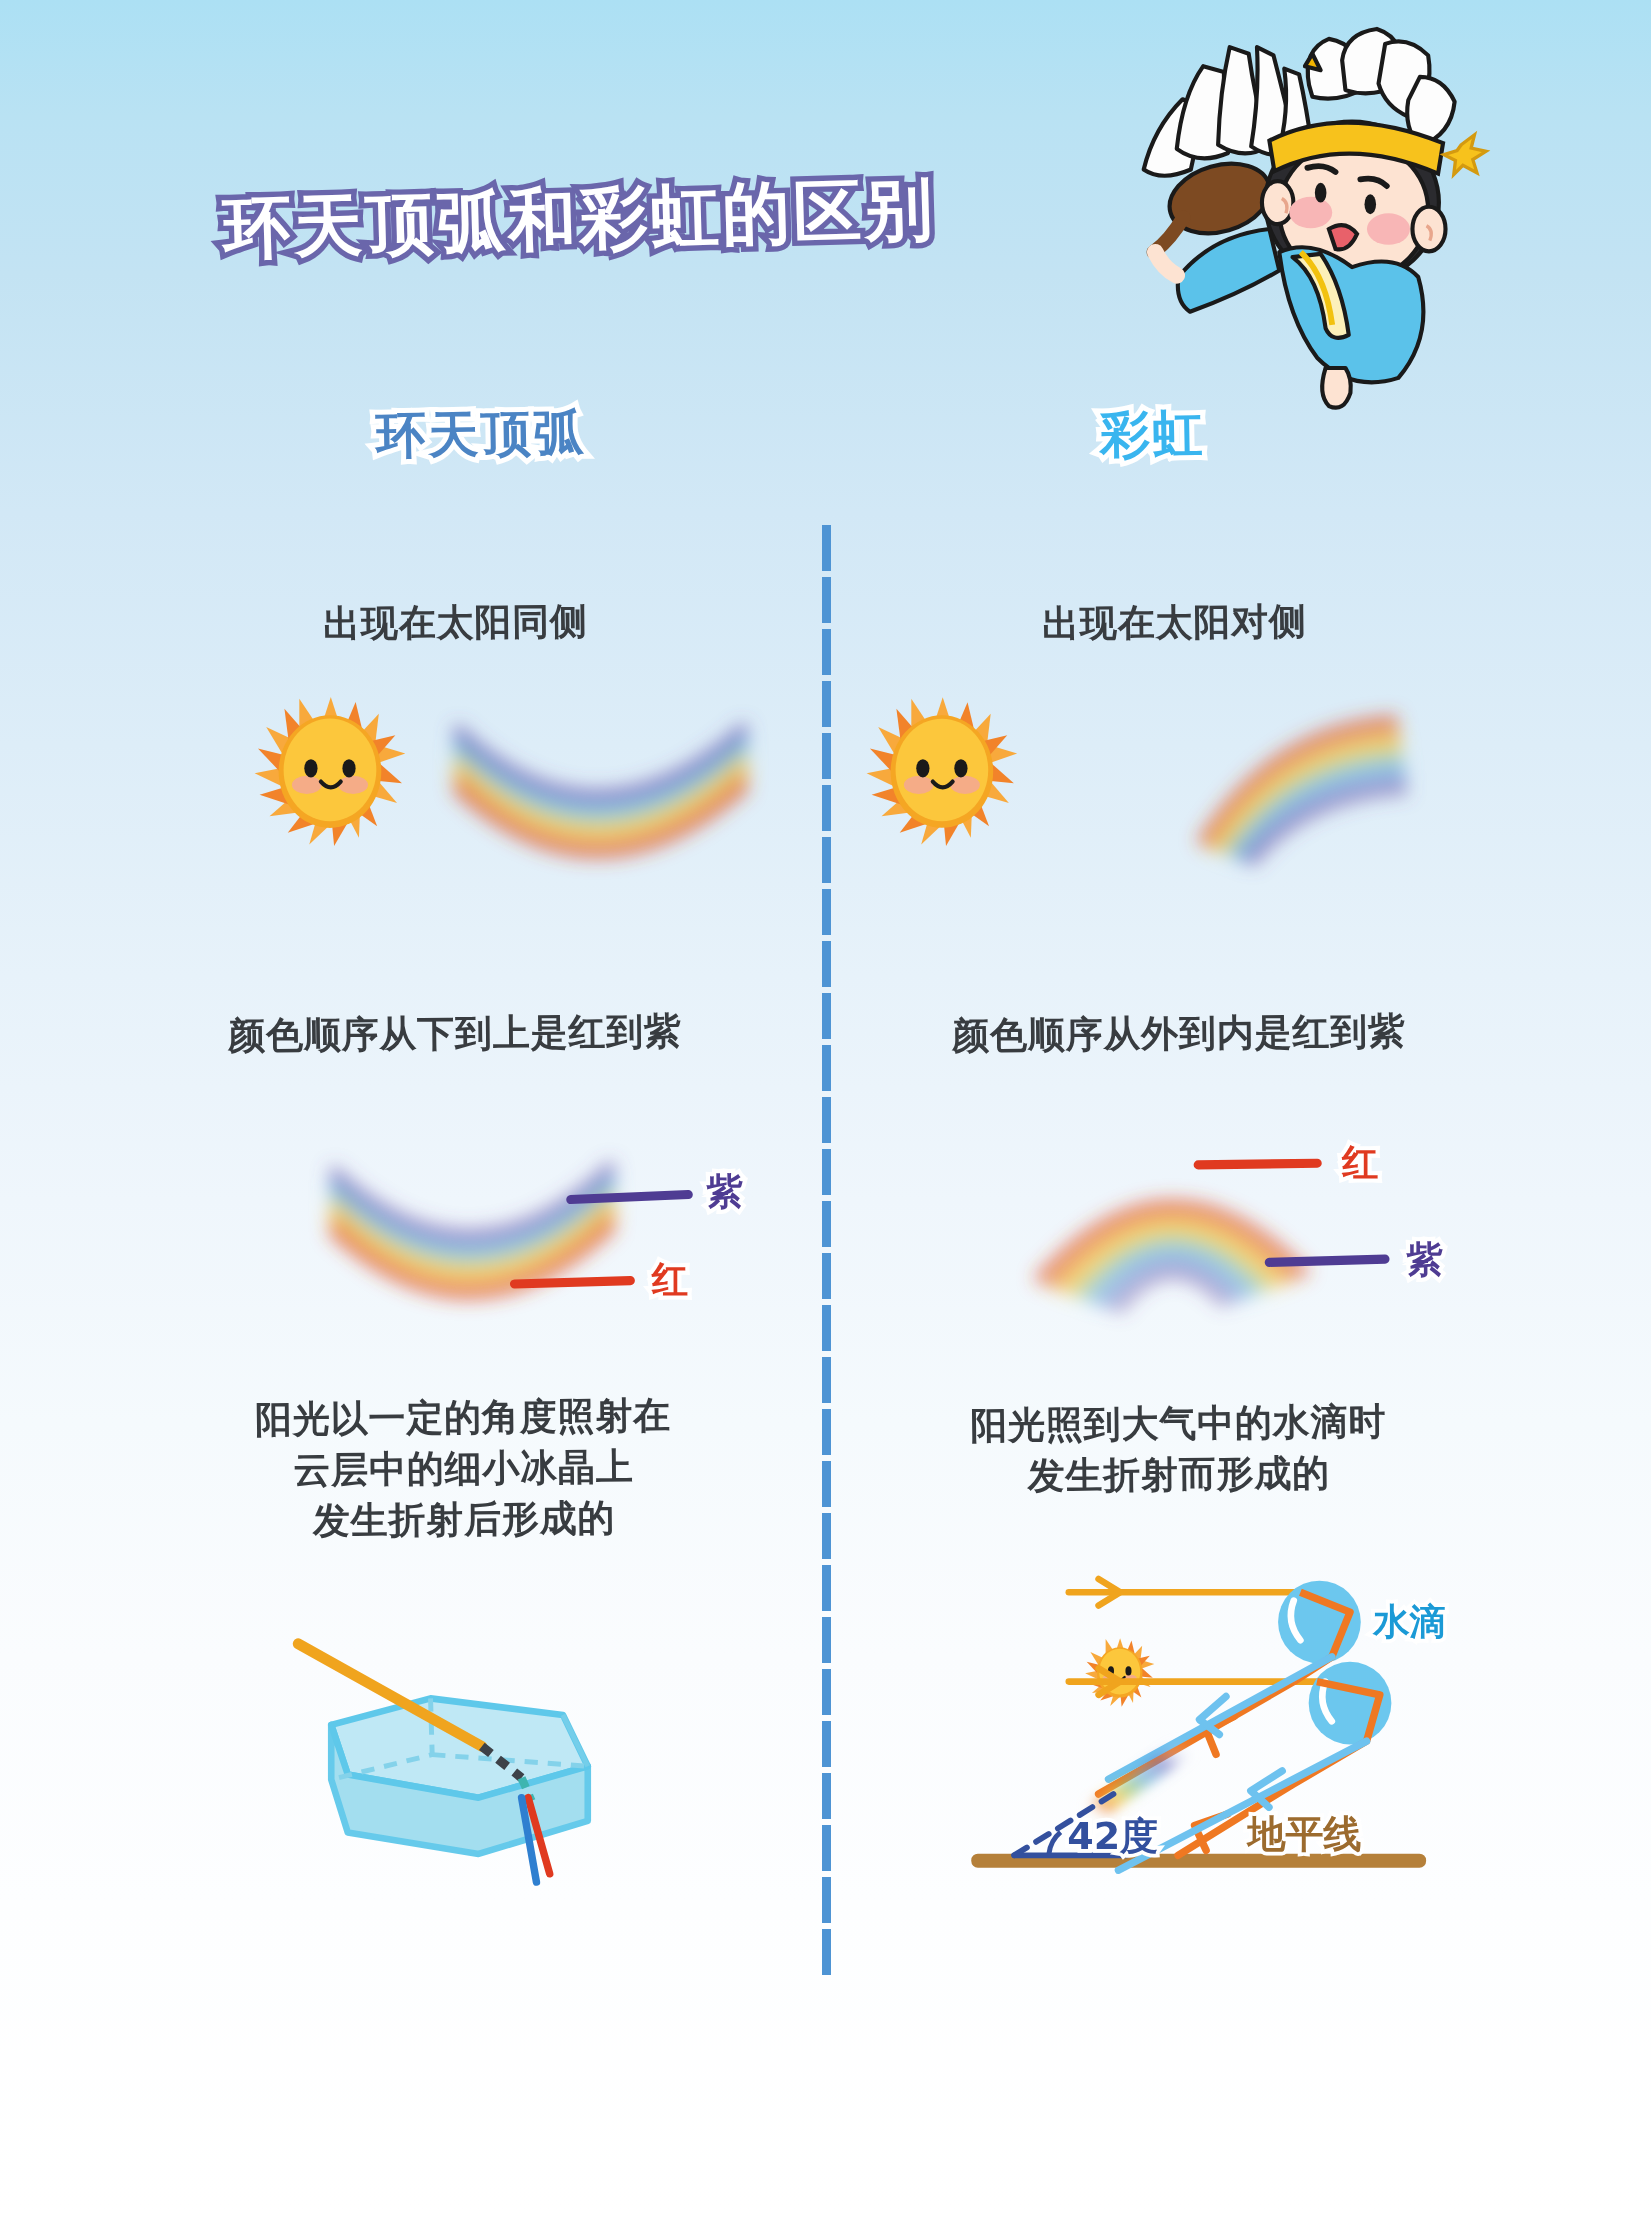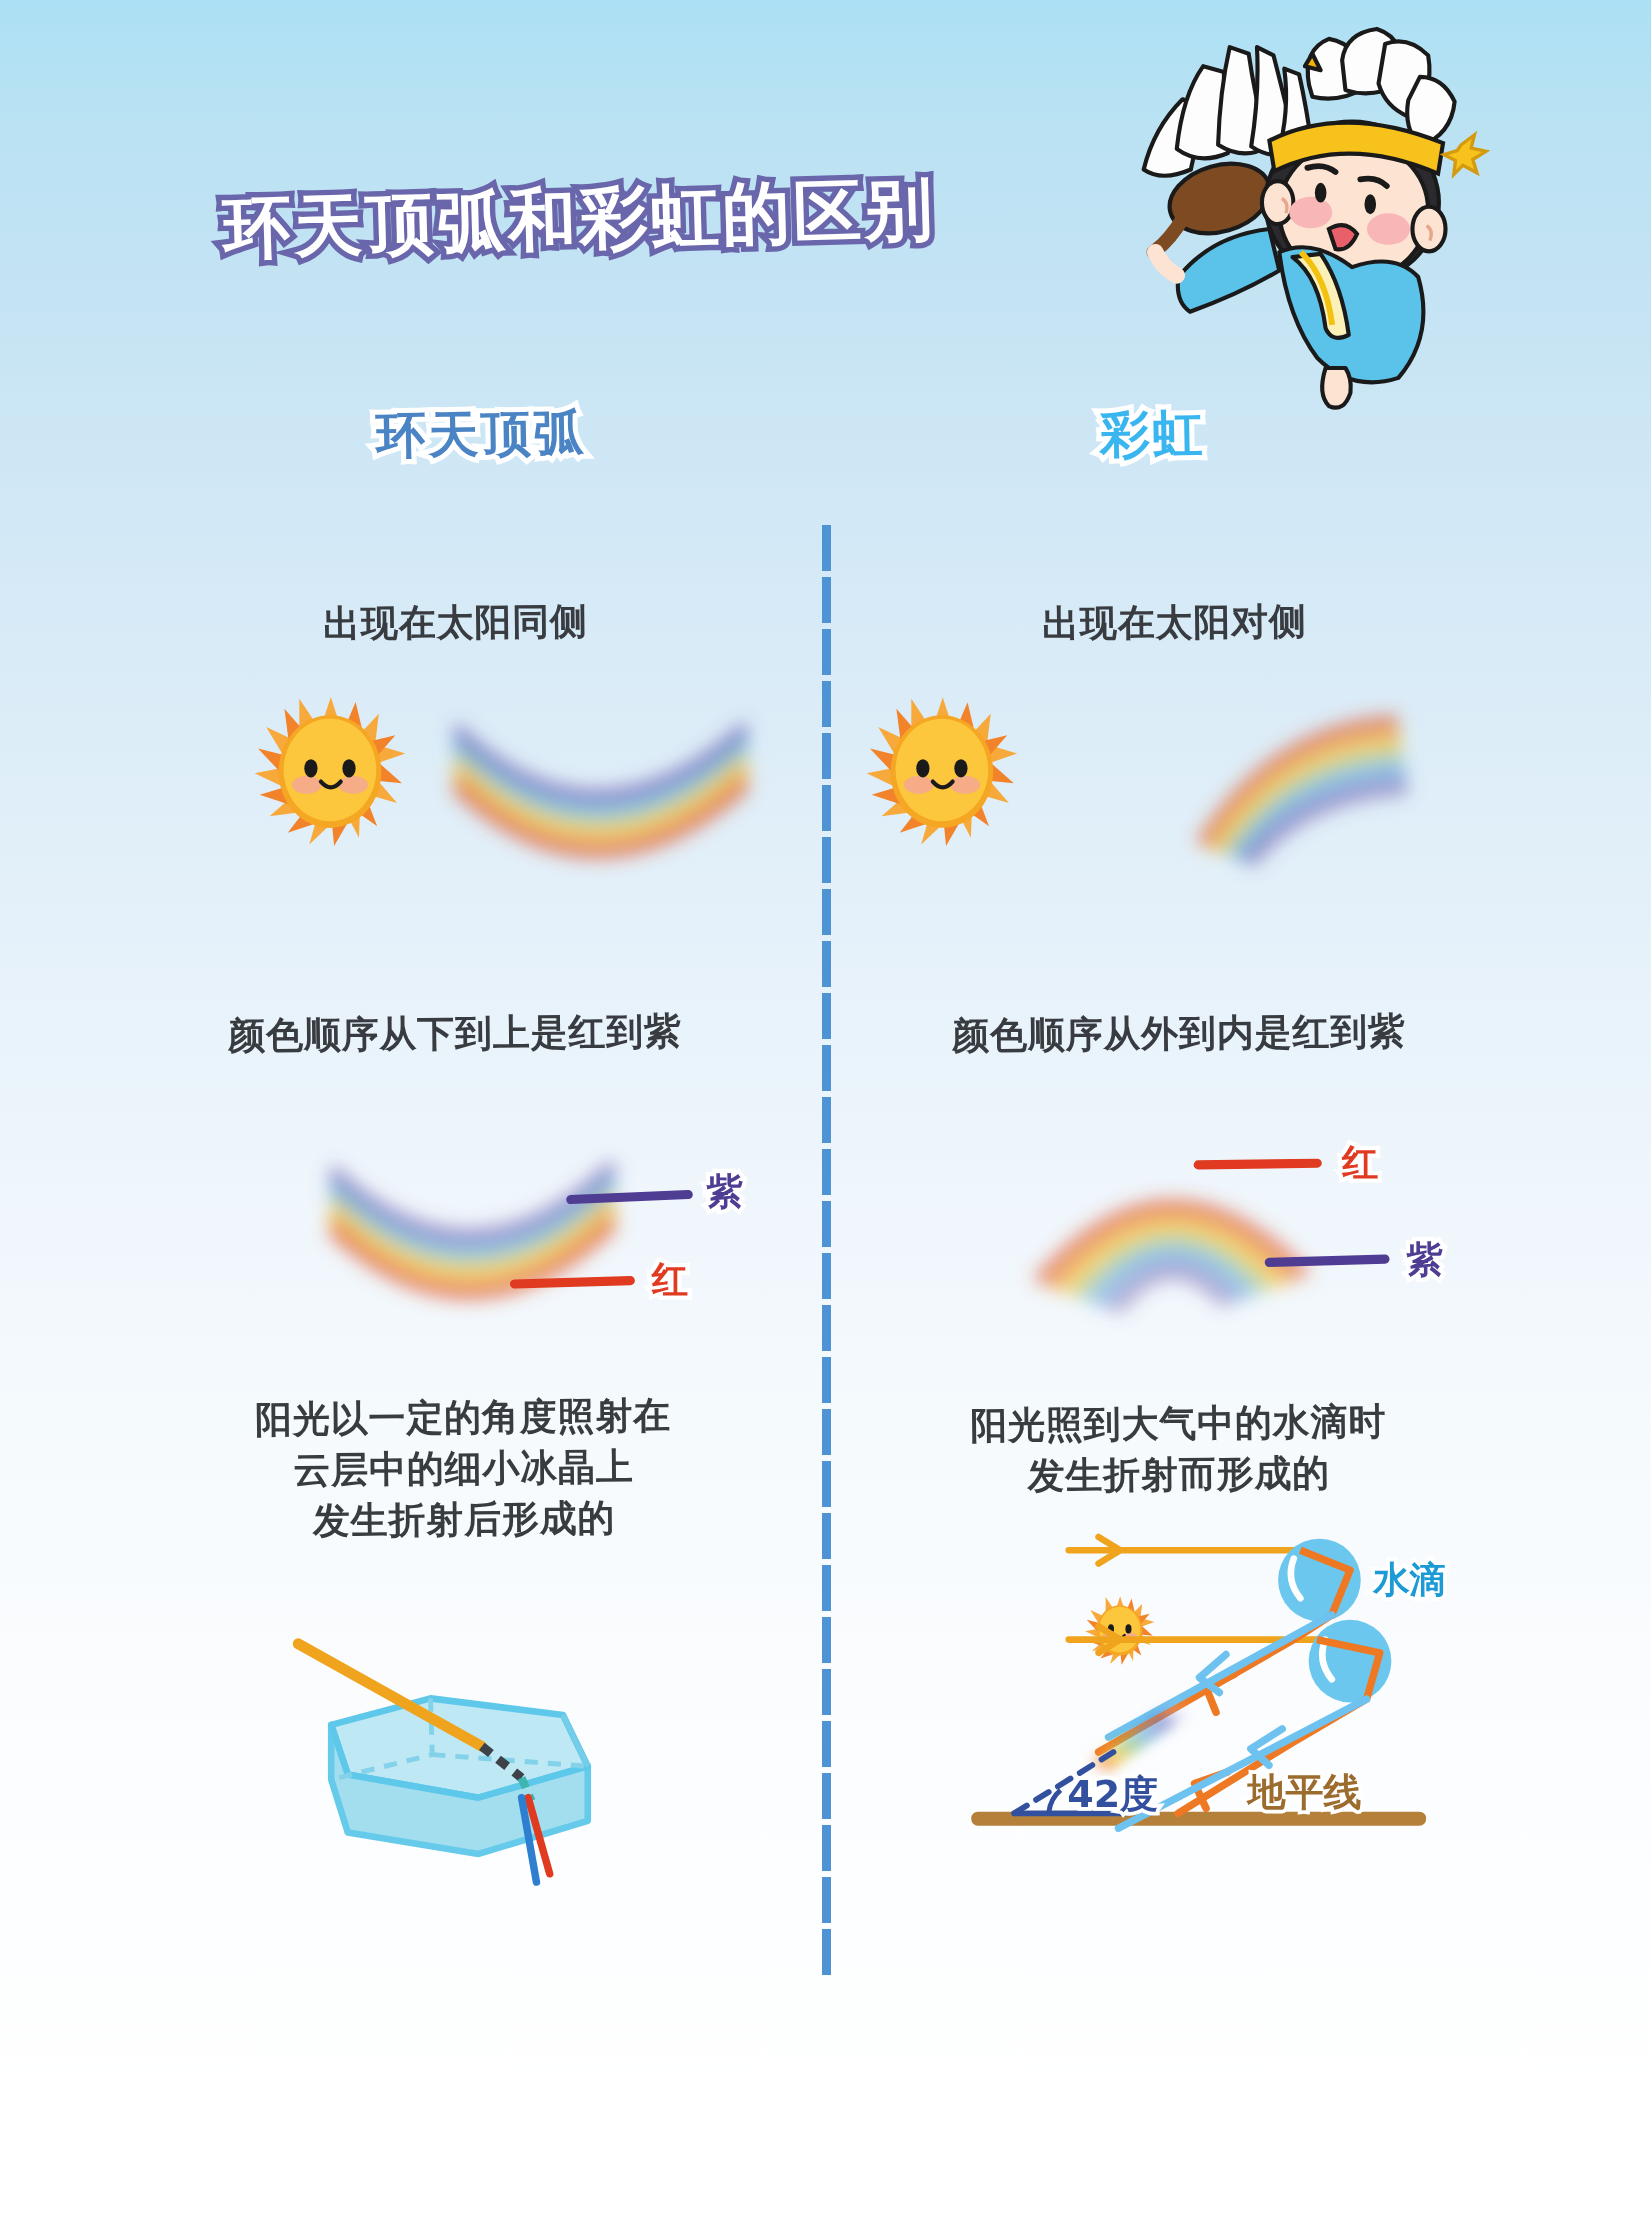--- a/index.html
+++ b/index.html
@@ -88,21 +88,21 @@
 
   
   .ill { position: absolute; }
   .ill svg { display: block; overflow: visible; }
 
   .ill-r1-left  { left: 248px;  top: 687px; }
   .ill-r1-right { left: 860px; top: 687px; }
   .ill-r2-left  { left: 306px;  top: 1125px; }
   .ill-r2-right { left: 1018px; top: 1125px; }
   .ill-r3-left  { left: 265px;  top: 1609px; }
-  .ill-r3-right { left: 943px; top: 1499px; }
+  .ill-r3-right { left: 943px; top: 1541px; }
 
   
   .lbl {
     font-family: "DejaVu Sans", "Liberation Sans", sans-serif;
     font-weight: bold;
     paint-order: stroke fill;
   }
 </style>
 </head>
 <body>

